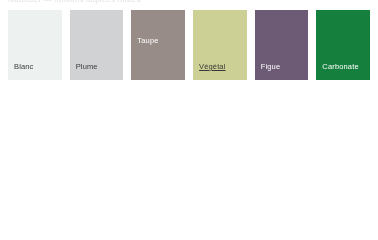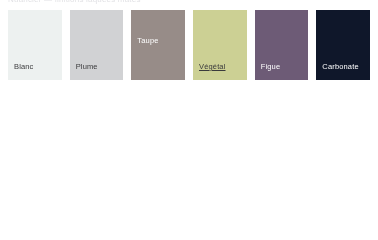--- a/index.html
+++ b/index.html
@@ -97,18 +97,18 @@
     </div>
 
     <div class="swatch light" style="background-color: rgb(204, 208, 148);">
       <span class="swatch-label" style="color: rgb(58, 58, 60); text-decoration: underline;">Végétal</span>
     </div>
 
     <div class="swatch dark" style="background-color: rgb(109, 91, 118);">
       <span class="swatch-label" style="color: rgb(255, 255, 255); margin-top: 26px;">Figue</span>
     </div>
 
-    <div class="swatch dark" style="background-color: #0f172a;">
+    <div class="swatch dark" style="background-color: #15803d;">
       <span class="swatch-label" style="color: rgb(255, 255, 255);">Carbonate</span>
     </div>
 
   </div>
 </div>
 
 </body></html>

